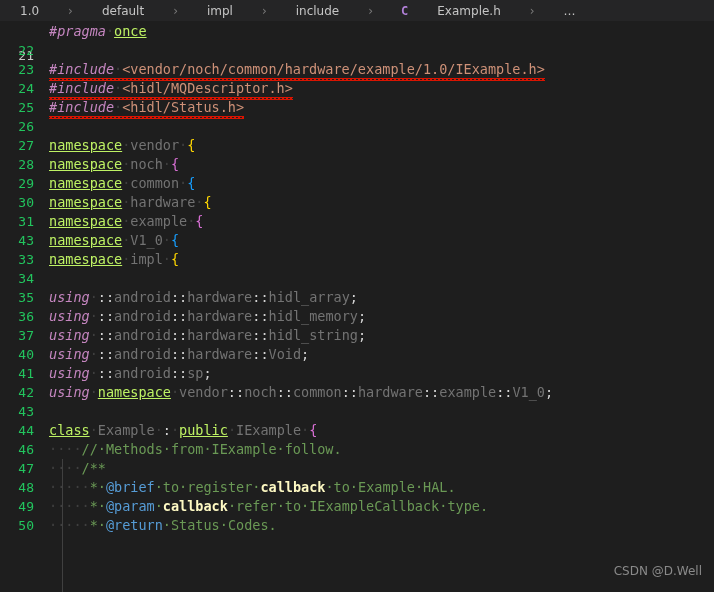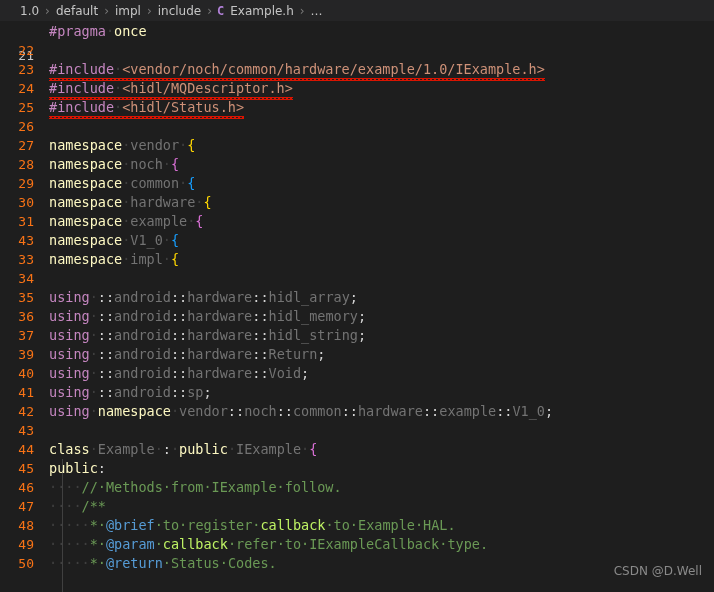--- a/index.html
+++ b/index.html
@@ -22,20 +22,21 @@
     display: flex;
     align-items: center;
     padding-left: 19px;
     font-family: "DejaVu Sans", "Liberation Sans", sans-serif;
     font-size: 12px;
     color: #a9a9a9;
     box-sizing: border-box;
     white-space: nowrap;
     overflow: hidden;
     border-bottom: 1px solid #1e1e1e;
+    gap: 23px;
   }
   .crumb {
     color: #c5c5c5;
     padding: 0 1px;
     cursor: default;
   }
   .crumb-sep {
     color: #7a7a7a;
     padding: 0 5px;
     font-size: 12px;
@@ -70,21 +71,21 @@
     font-size: 13.5px;
     white-space: pre;
   }
   .line.active .ln { color: #c6c6c6; margin-top: 24px; }
   .ln {
     width: 48px;
     min-width: 48px;
     text-align: right;
     padding-right: 14px;
     box-sizing: border-box;
-    color: #f97316;
+    color: #22c55e;
     font-size: 13px;
     user-select: none;
   }
   .code {
     position: relative;
     flex: 1;
     padding-left: 1px;
     color: #d4d4d4;
   }
 
@@ -92,28 +93,28 @@
   #indent-guide {
     position: absolute;
     left: 62px;
     width: 1px;
     background: #404040;
     top: 437px;
     height: 133px;
   }
 
   
-  .t-pre      { color: #c586c0; }               
-  .t-kw       { color: #fef9c3; }               
+  .t-pre      { color: #c586c0; font-style: italic; }               
+  .t-kw       { color: #bef264; text-decoration: underline; }               
   .t-type     { color: #737373; }               
   .t-str      { color: #ce9178; }               
   .t-punct    { color: #d4d4d4; }
   .t-comment  { color: #6a9955; }
   .t-docTag   { color: #569cd6; }
-  .t-docBold  { color: #bef264; font-weight: normal; }
+  .t-docBold  { color: #fef9c3; font-weight: bold; }
   .t-ws       { color: #3f3f3f; }               
 
   
   .b1 { color: #ffd700; }
   .b2 { color: #da70d6; }
   .b3 { color: #179fff; }
 
   
   .squiggle {
     position: relative;
@@ -182,27 +183,25 @@
       <div class="line"><span class="ln">28</span><span class="code"><span class="t-kw">namespace</span><span class="t-ws">·</span><span class="t-type">noch</span><span class="t-ws">·</span><span class="b2">{</span></span></div>
       <div class="line"><span class="ln">29</span><span class="code"><span class="t-kw">namespace</span><span class="t-ws">·</span><span class="t-type">common</span><span class="t-ws">·</span><span class="b3">{</span></span></div>
       <div class="line"><span class="ln">30</span><span class="code"><span class="t-kw">namespace</span><span class="t-ws">·</span><span class="t-type">hardware</span><span class="t-ws">·</span><span class="b1">{</span></span></div>
       <div class="line"><span class="ln">31</span><span class="code"><span class="t-kw">namespace</span><span class="t-ws">·</span><span class="t-type">example</span><span class="t-ws">·</span><span class="b2">{</span></span></div>
       <div class="line"><span class="ln">43</span><span class="code"><span class="t-kw">namespace</span><span class="t-ws">·</span><span class="t-type">V1_0</span><span class="t-ws">·</span><span class="b3">{</span></span></div>
       <div class="line"><span class="ln">33</span><span class="code"><span class="t-kw">namespace</span><span class="t-ws">·</span><span class="t-type">impl</span><span class="t-ws">·</span><span class="b1">{</span></span></div>
       <div class="line"><span class="ln">34</span><span class="code"></span></div>
       <div class="line"><span class="ln">35</span><span class="code"><span class="t-pre">using</span><span class="t-ws">·</span><span class="t-punct">::</span><span class="t-type">android</span><span class="t-punct">::</span><span class="t-type">hardware</span><span class="t-punct">::</span><span class="t-type">hidl_array</span><span class="t-punct">;</span></span></div>
       <div class="line"><span class="ln">36</span><span class="code"><span class="t-pre">using</span><span class="t-ws">·</span><span class="t-punct">::</span><span class="t-type">android</span><span class="t-punct">::</span><span class="t-type">hardware</span><span class="t-punct">::</span><span class="t-type">hidl_memory</span><span class="t-punct">;</span></span></div>
       <div class="line"><span class="ln">37</span><span class="code"><span class="t-pre">using</span><span class="t-ws">·</span><span class="t-punct">::</span><span class="t-type">android</span><span class="t-punct">::</span><span class="t-type">hardware</span><span class="t-punct">::</span><span class="t-type">hidl_string</span><span class="t-punct">;</span></span></div>
-      <div class="line"><span class="ln">39</span><span class="code"><span class="t-pre">using</span><span class="t-ws">·</span><span class="t-punct">::</span><span class="t-type">android</span><span class="t-punct">::</span><span class="t-type">hardware</span><span class="t-punct">::</span><span class="t-type">Return</span><span class="t-punct">;</span></span></div>
       <div class="line"><span class="ln">40</span><span class="code"><span class="t-pre">using</span><span class="t-ws">·</span><span class="t-punct">::</span><span class="t-type">android</span><span class="t-punct">::</span><span class="t-type">hardware</span><span class="t-punct">::</span><span class="t-type">Void</span><span class="t-punct">;</span></span></div>
       <div class="line"><span class="ln">41</span><span class="code"><span class="t-pre">using</span><span class="t-ws">·</span><span class="t-punct">::</span><span class="t-type">android</span><span class="t-punct">::</span><span class="t-type">sp</span><span class="t-punct">;</span></span></div>
       <div class="line"><span class="ln">42</span><span class="code"><span class="t-pre">using</span><span class="t-ws">·</span><span class="t-kw">namespace</span><span class="t-ws">·</span><span class="t-type">vendor</span><span class="t-punct">::</span><span class="t-type">noch</span><span class="t-punct">::</span><span class="t-type">common</span><span class="t-punct">::</span><span class="t-type">hardware</span><span class="t-punct">::</span><span class="t-type">example</span><span class="t-punct">::</span><span class="t-type">V1_0</span><span class="t-punct">;</span></span></div>
       <div class="line"><span class="ln">43</span><span class="code"></span></div>
       <div class="line"><span class="ln">44</span><span class="code"><span class="t-kw">class</span><span class="t-ws">·</span><span class="t-type">Example</span><span class="t-ws">·</span><span class="t-punct">:</span><span class="t-ws">·</span><span class="t-kw">public</span><span class="t-ws">·</span><span class="t-type">IExample</span><span class="t-ws">·</span><span class="b2">{</span></span></div>
-      <div class="line"><span class="ln">45</span><span class="code"><span class="t-kw">public</span><span class="t-punct">:</span></span></div>
       <div class="line"><span class="ln">46</span><span class="code"><span class="t-ws">····</span><span class="t-comment">//·Methods·from·IExample·follow.</span></span></div>
       <div class="line"><span class="ln">47</span><span class="code"><span class="t-ws">····</span><span class="t-comment">/**</span></span></div>
       <div class="line"><span class="ln">48</span><span class="code"><span class="t-ws">·····</span><span class="t-comment">*</span><span class="t-comment">·</span><span class="t-docTag">@brief</span><span class="t-comment">·</span><span class="t-comment">to</span><span class="t-comment">·</span><span class="t-comment">register</span><span class="t-comment">·</span><span class="t-docBold">callback</span><span class="t-comment">·</span><span class="t-comment">to</span><span class="t-comment">·</span><span class="t-comment">Example</span><span class="t-comment">·</span><span class="t-comment">HAL.</span></span></div>
       <div class="line"><span class="ln">49</span><span class="code"><span class="t-ws">·····</span><span class="t-comment">*</span><span class="t-comment">·</span><span class="t-docTag">@param</span><span class="t-comment">·</span><span class="t-docBold">callback</span><span class="t-comment">·</span><span class="t-comment">refer</span><span class="t-comment">·</span><span class="t-comment">to</span><span class="t-comment">·</span><span class="t-comment">IExampleCallback</span><span class="t-comment">·</span><span class="t-comment">type.</span></span></div>
       <div class="line"><span class="ln">50</span><span class="code"><span class="t-ws">·····</span><span class="t-comment">*</span><span class="t-comment">·</span><span class="t-docTag">@return</span><span class="t-comment">·</span><span class="t-comment">Status</span><span class="t-comment">·</span><span class="t-comment">Codes.</span></span></div>
     </div>
   <div id="watermark">CSDN @D.Well</div>
 </div>
 
 </body></html>

